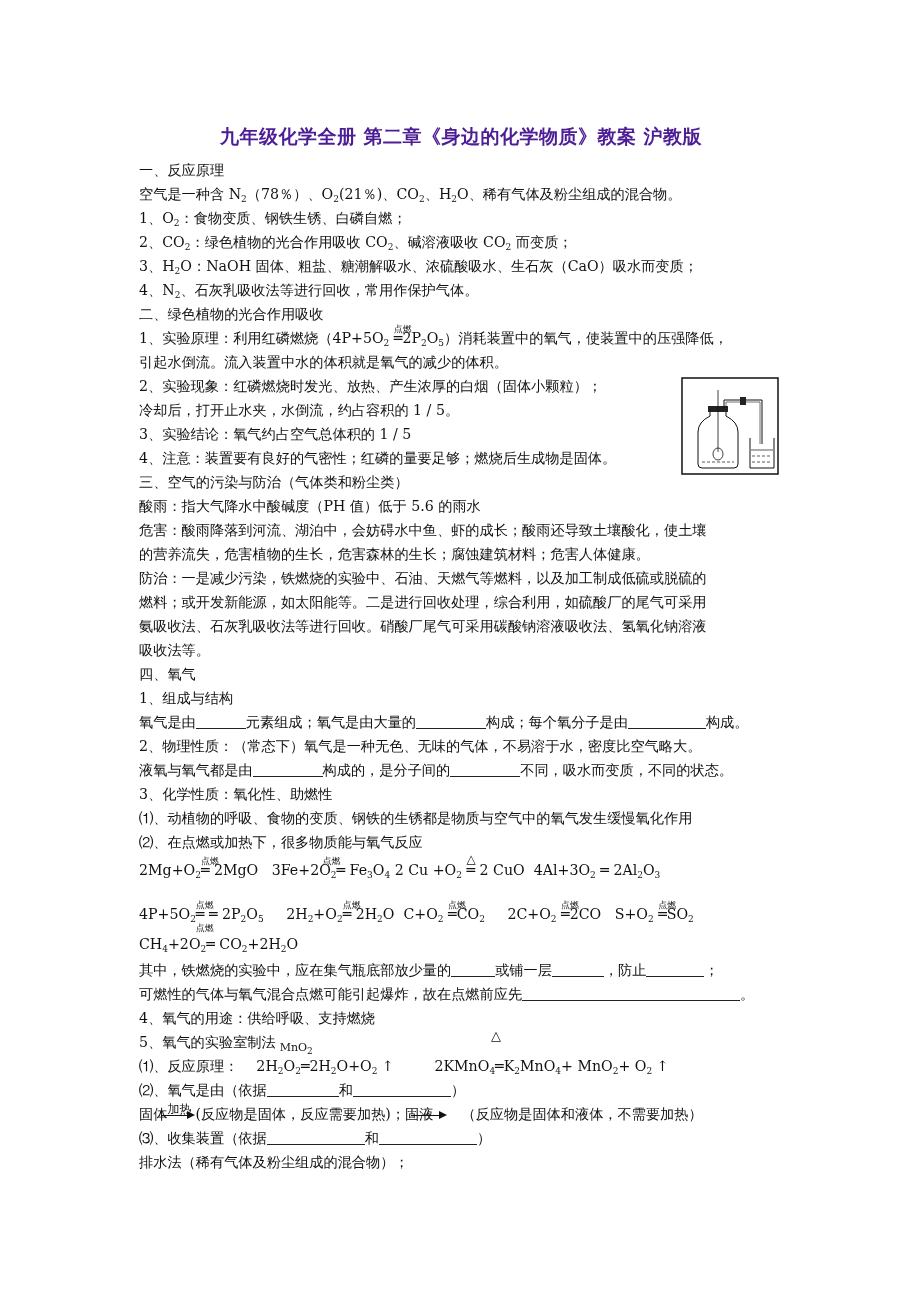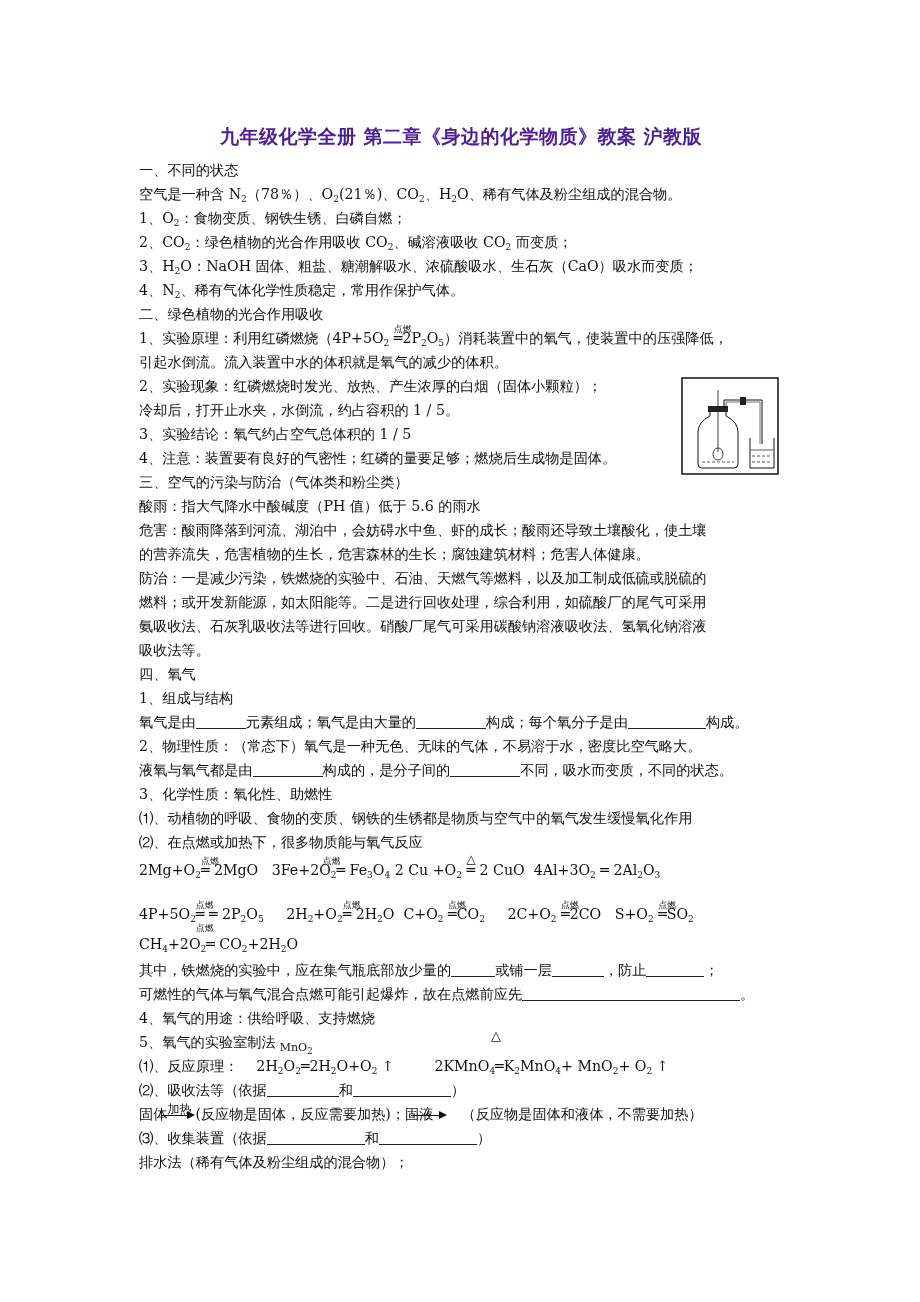--- a/index.html
+++ b/index.html
@@ -19,26 +19,26 @@
   .arrow .shaft{position:absolute;left:0;right:6px;top:7px;border-top:1.5px solid #111;}
   .arrow .head{position:absolute;right:0;top:3px;width:0;height:0;border-left:8px solid #111;
                border-top:4.5px solid transparent;border-bottom:4.5px solid transparent;}
   .arrow .alab{position:absolute;left:6px;top:-9px;font-size:12px;}
 </style>
 </head>
 <body>
 
 <div class="title">九年级化学全册 第二章《身边的化学物质》教案 沪教版</div>
 
-<div class="line" style="top:160px">一、不同的状态</div>
+<div class="line" style="top:160px">一、反应原理</div>
 <div class="line" style="top:184px"><span>空气是一种含 N</span><sub>2</sub><span>（78％）、O</span><sub>2</sub><span>(21％)、CO</span><sub>2</sub><span>、H</span><sub>2</sub><span>O、稀有气体及粉尘组成的混合物。</span></div>
 <div class="line" style="top:208px"><span>1、O</span><sub>2</sub><span>：食物变质、钢铁生锈、白磷自燃；</span></div>
 <div class="line" style="top:232px"><span>2、CO</span><sub>2</sub><span>：绿色植物的光合作用吸收 CO</span><sub>2</sub><span>、碱溶液吸收 CO</span><sub>2</sub><span> 而变质；</span></div>
 <div class="line" style="top:256px"><span>3、H</span><sub>2</sub><span>O：NaOH 固体、粗盐、糖潮解吸水、浓硫酸吸水、生石灰（CaO）吸水而变质；</span></div>
-<div class="line" style="top:280px"><span>4、N</span><sub>2</sub><span>、稀有气体化学性质稳定，常用作保护气体。</span></div>
+<div class="line" style="top:280px"><span>4、N</span><sub>2</sub><span>、石灰乳吸收法等进行回收，常用作保护气体。</span></div>
 
 <div class="line" style="top:304px">二、绿色植物的光合作用吸收</div>
 <div class="line" style="top:328px"><span>1、实验原理：利用红磷燃烧（4P+5O</span><sub>2</sub> <span class="cond">═<span class="lab">点燃</span></span><span>2P</span><sub>2</sub><span>O</span><sub>5</sub><span>）消耗装置中的氧气，使装置中的压强降低，</span></div>
 <div class="line" style="top:352px">引起水倒流。流入装置中水的体积就是氧气的减少的体积。</div>
 <div class="line" style="top:376px">2、实验现象：红磷燃烧时发光、放热、产生浓厚的白烟（固体小颗粒）；</div>
 <div class="line" style="top:400px">冷却后，打开止水夹，水倒流，约占容积的 1 / 5。</div>
 <div class="line" style="top:424px">3、实验结论：氧气约占空气总体积的 1 / 5</div>
 <div class="line" style="top:448px">4、注意：装置要有良好的气密性；红磷的量要足够；燃烧后生成物是固体。</div>
 
 <div class="apparatus">
@@ -92,16 +92,16 @@
   &nbsp;&nbsp;<span>S+O</span><sub>2</sub> <span class="cond"><span class="lab">点燃</span><span>═SO</span></span><sub>2</sub>
 </div>
 
 <div class="line" style="top:934px"><span>CH</span><sub>4</sub><span>+2O</span><sub>2</sub><span>═   CO</span><sub>2</sub><span>+2H</span><sub>2</sub><span>O</span></div>
 
 <div class="line" style="top:960px"><span>其中，铁燃烧的实验中，应在集气瓶底部放少量的</span><span class="blank" style="width:44px"></span><span>或铺一层</span><span class="blank" style="width:52px"></span><span>，防止</span><span class="blank" style="width:58px"></span><span>；</span></div>
 <div class="line" style="top:984px"><span>可燃性的气体与氧气混合点燃可能引起爆炸，故在点燃前应先</span><span class="blank" style="width:218px"></span><span>。</span></div>
 <div class="line" style="top:1008px">4、氧气的用途：供给呼吸、支持燃烧</div>
 <div class="line" style="top:1032px"><span>5、氧气的实验室制法</span><span style="font-size:11px;position:relative;top:4px;margin-left:4px"><span>MnO</span><sub>2</sub></span><span style="position:absolute;left:352px;top:-6px;font-size:13px">△</span></div>
 <div class="line" style="top:1056px"><span>⑴、反应原理：</span>&nbsp;&nbsp;&nbsp;&nbsp;<span>2H</span><sub>2</sub><span>O</span><sub>2</sub><span>═2H</span><sub>2</sub><span>O+O</span><sub>2</sub><span> ↑</span>&nbsp;&nbsp;&nbsp;&nbsp;&nbsp;&nbsp;&nbsp;&nbsp;&nbsp;<span>2KMnO</span><sub>4</sub><span>═K</span><sub>2</sub><span>MnO</span><sub>4</sub><span>+ MnO</span><sub>2</sub><span>+ O</span><sub>2</sub><span> ↑</span></div>
-<div class="line" style="top:1080px"><span>⑵、吸收法等（依据</span><span class="blank" style="width:72px"></span><span>和</span><span class="blank" style="width:98px"></span><span>）</span></div>
+<div class="line" style="top:1080px"><span>⑵、氧气是由（依据</span><span class="blank" style="width:72px"></span><span>和</span><span class="blank" style="width:98px"></span><span>）</span></div>
 <div class="line" style="top:1104px"><span>固体</span><span class="arrow" style="width:34px;margin-left:-6px"><span class="shaft"></span><span class="head"></span><span class="alab">加热</span></span><span>(反应物是固体，反应需要加热)；固液</span><span class="arrow" style="width:36px;margin-left:-22px;margin-right:14px"><span class="shaft"></span><span class="head"></span></span><span>（反应物是固体和液体，不需要加热）</span></div>
 <div class="line" style="top:1128px"><span>⑶、收集装置（依据</span><span class="blank" style="width:98px"></span><span>和</span><span class="blank" style="width:98px"></span><span>）</span></div>
 <div class="line" style="top:1152px">排水法（稀有气体及粉尘组成的混合物）；</div>
 
 </body></html>

